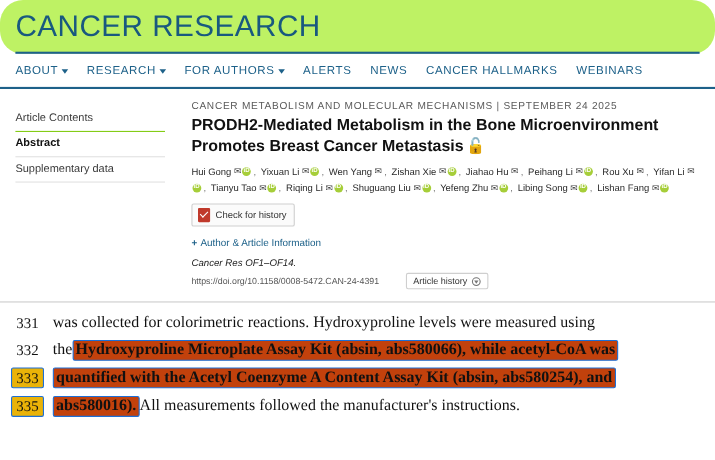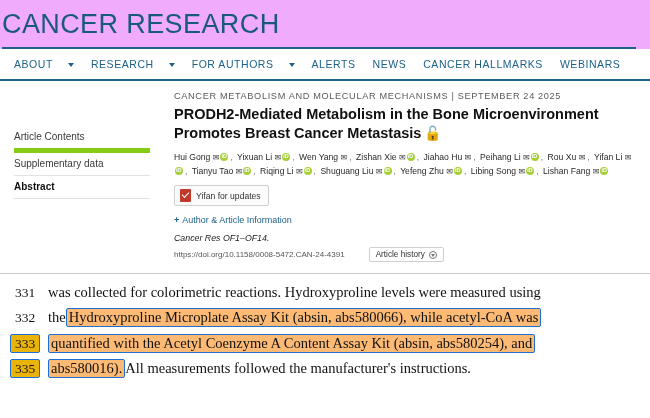--- a/index.html
+++ b/index.html
@@ -8,22 +8,23 @@
     width: 650px;
     height: 418px;
     font-family: "Liberation Sans", sans-serif;
     background: #ffffff;
     overflow: hidden;
     position: relative;
   }
 
   
   .journal-header {
-    padding: 10px 14px 0 2px;
-    background: #f0abfc;
+    padding: 10px 14px 0 14px;
+    background: #bef264;
+    border-radius: 21px;
   }
   .journal-title {
     font-size: 27px;
     letter-spacing: 0.4px;
     color: #19597f;
     font-weight: 400;
     line-height: 1.05;
     white-space: nowrap;
   }
   .header-rule {
@@ -37,21 +38,21 @@
     display: flex;
     align-items: center;
     gap: 17px;
     padding: 9px 14px 9px 14px;
     font-size: 10.5px;
     letter-spacing: 0.55px;
     color: #1d6189;
     background: #ffffff;
     white-space: nowrap;
   }
-  .nav-item { display: flex; align-items: center; gap: 15px; cursor: pointer; }
+  .nav-item { display: flex; align-items: center; gap: 3px; cursor: pointer; }
   .caret {
     width: 0; height: 0;
     border-left: 3px solid transparent;
     border-right: 3px solid transparent;
     border-top: 4px solid #1d6189;
     display: inline-block;
     margin-top: 2px;
   }
   .nav-rule { height: 2px; background: #1d6189; }
 
@@ -68,21 +69,21 @@
     color: #333333;
     flex: 0 0 160px;
   }
   .toc-item {
     padding: 5px 0 6px 0;
     border-bottom: 1px solid #e2e2e2;
     color: #3a3a3a;
     cursor: pointer;
   }
   .toc-item.bold { font-weight: bold; color: #111; }
-  .toc-title { border-bottom: 5px solid #84cc16; margin-top: 29px; }
+  .toc-title { border-bottom: 1px solid #84cc16; }
 
   .article-main {
     flex: 1 1 auto;
     padding: 0 14px 0 14px;
     min-width: 0;
   }
   .kicker {
     font-size: 9.2px;
     letter-spacing: 0.65px;
     color: #5a5a5a;
@@ -242,26 +243,27 @@
   }
   .lineno.boxed {
     border: 1.4px solid #1d6fd6;
     border-radius: 2px;
     text-align: center;
     padding: 0 2px;
     background: #eab308;
   }
   .linetext { flex: 1 1 auto; }
   .hl {
-    background: #fdba74;
+    background: #c2410c;
     border: 1.4px solid #1d6fd6;
     border-radius: 2px;
     padding: 0 2px;
     display: inline-block;
     line-height: 1.18;
+    font-weight: bold;
   }
   .tok {
     background: #eef5ff;
     border: 1.4px solid #1d6fd6;
     border-radius: 2px;
     padding: 0 2px;
     display: inline-block;
     margin-right: 2px;
     line-height: 1.18;
   }
@@ -300,22 +302,22 @@
   <div class="nav-item">
     <span>WEBINARS</span>
   </div>
 </div>
 <div class="nav-rule"></div>
 
 <div class="article-area">
 
   <div class="toc">
     <div class="toc-item toc-title">Article Contents</div>
+    <div class="toc-item bold">Abstract</div>
     <div class="toc-item">Supplementary data</div>
-    <div class="toc-item bold">Abstract</div>
   </div>
 
   <div class="article-main">
     <div class="kicker">CANCER METABOLISM AND MOLECULAR MECHANISMS  |  SEPTEMBER 24 2025</div>
 
     <div class="art-title">
       <span>PRODH2-Mediated Metabolism in the Bone Microenvironment Promotes Breast Cancer Metastasis</span><span class="openaccess">🔓</span>
     </div>
 
     <div class="authors">
@@ -330,21 +332,21 @@
       <span><span>Tianyu Tao</span> <span class="mail">✉</span><span class="orcid"></span></span><span class="sep">,</span>
       <span><span>Riqing Li</span> <span class="mail">✉</span><span class="orcid"></span></span><span class="sep">,</span>
       <span><span>Shuguang Liu</span> <span class="mail">✉</span><span class="orcid"></span></span><span class="sep">,</span>
       <span><span>Yefeng Zhu</span> <span class="mail">✉</span><span class="orcid"></span></span><span class="sep">,</span>
       <span><span>Libing Song</span> <span class="mail">✉</span><span class="orcid"></span></span><span class="sep">,</span>
       <span><span>Lishan Fang</span> <span class="mail">✉</span><span class="orcid"></span></span>
     </div>
 
     <div class="crossmark">
       <span class="flag"></span>
-      <span>Yifan for updates</span>
+      <span>Check for history</span>
     </div>
 
     <div class="author-info">
       <span class="plus">+</span><span>Author &amp; Article Information</span>
     </div>
 
     <div class="cite">Cancer Res OF1–OF14.</div>
 
     <div class="doi">
       <span>https://doi.org/10.1158/0008-5472.CAN-24-4391</span>

